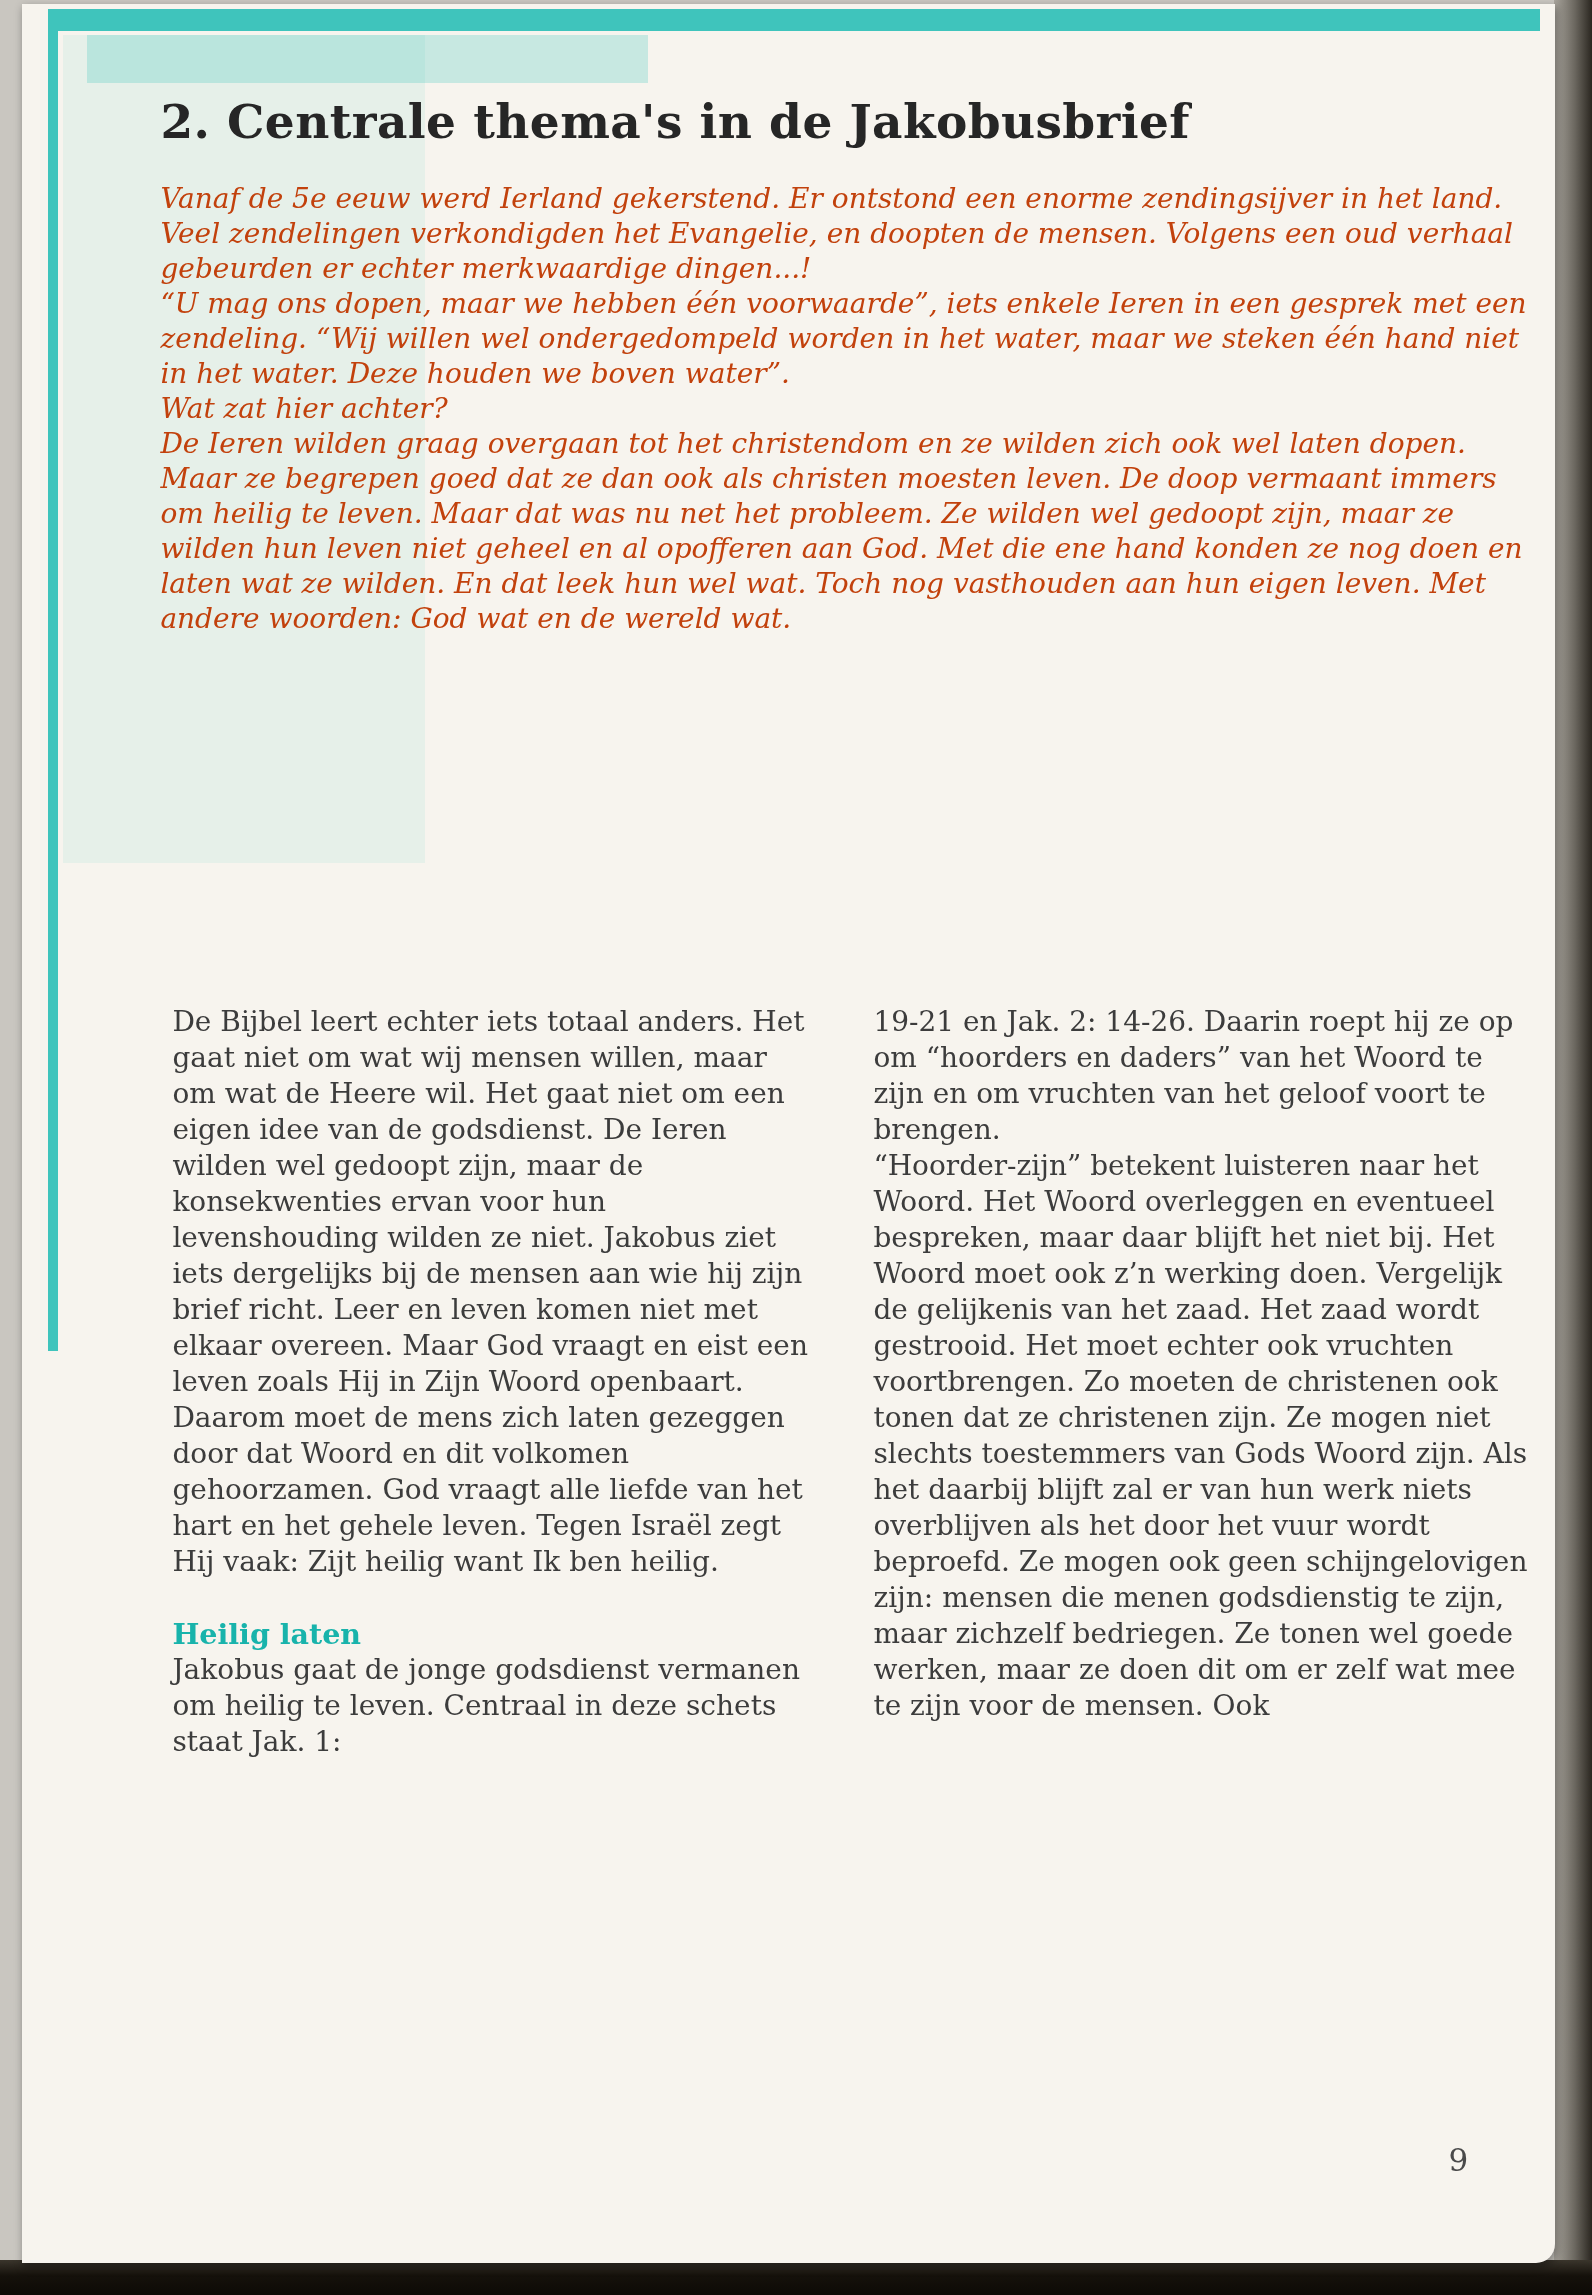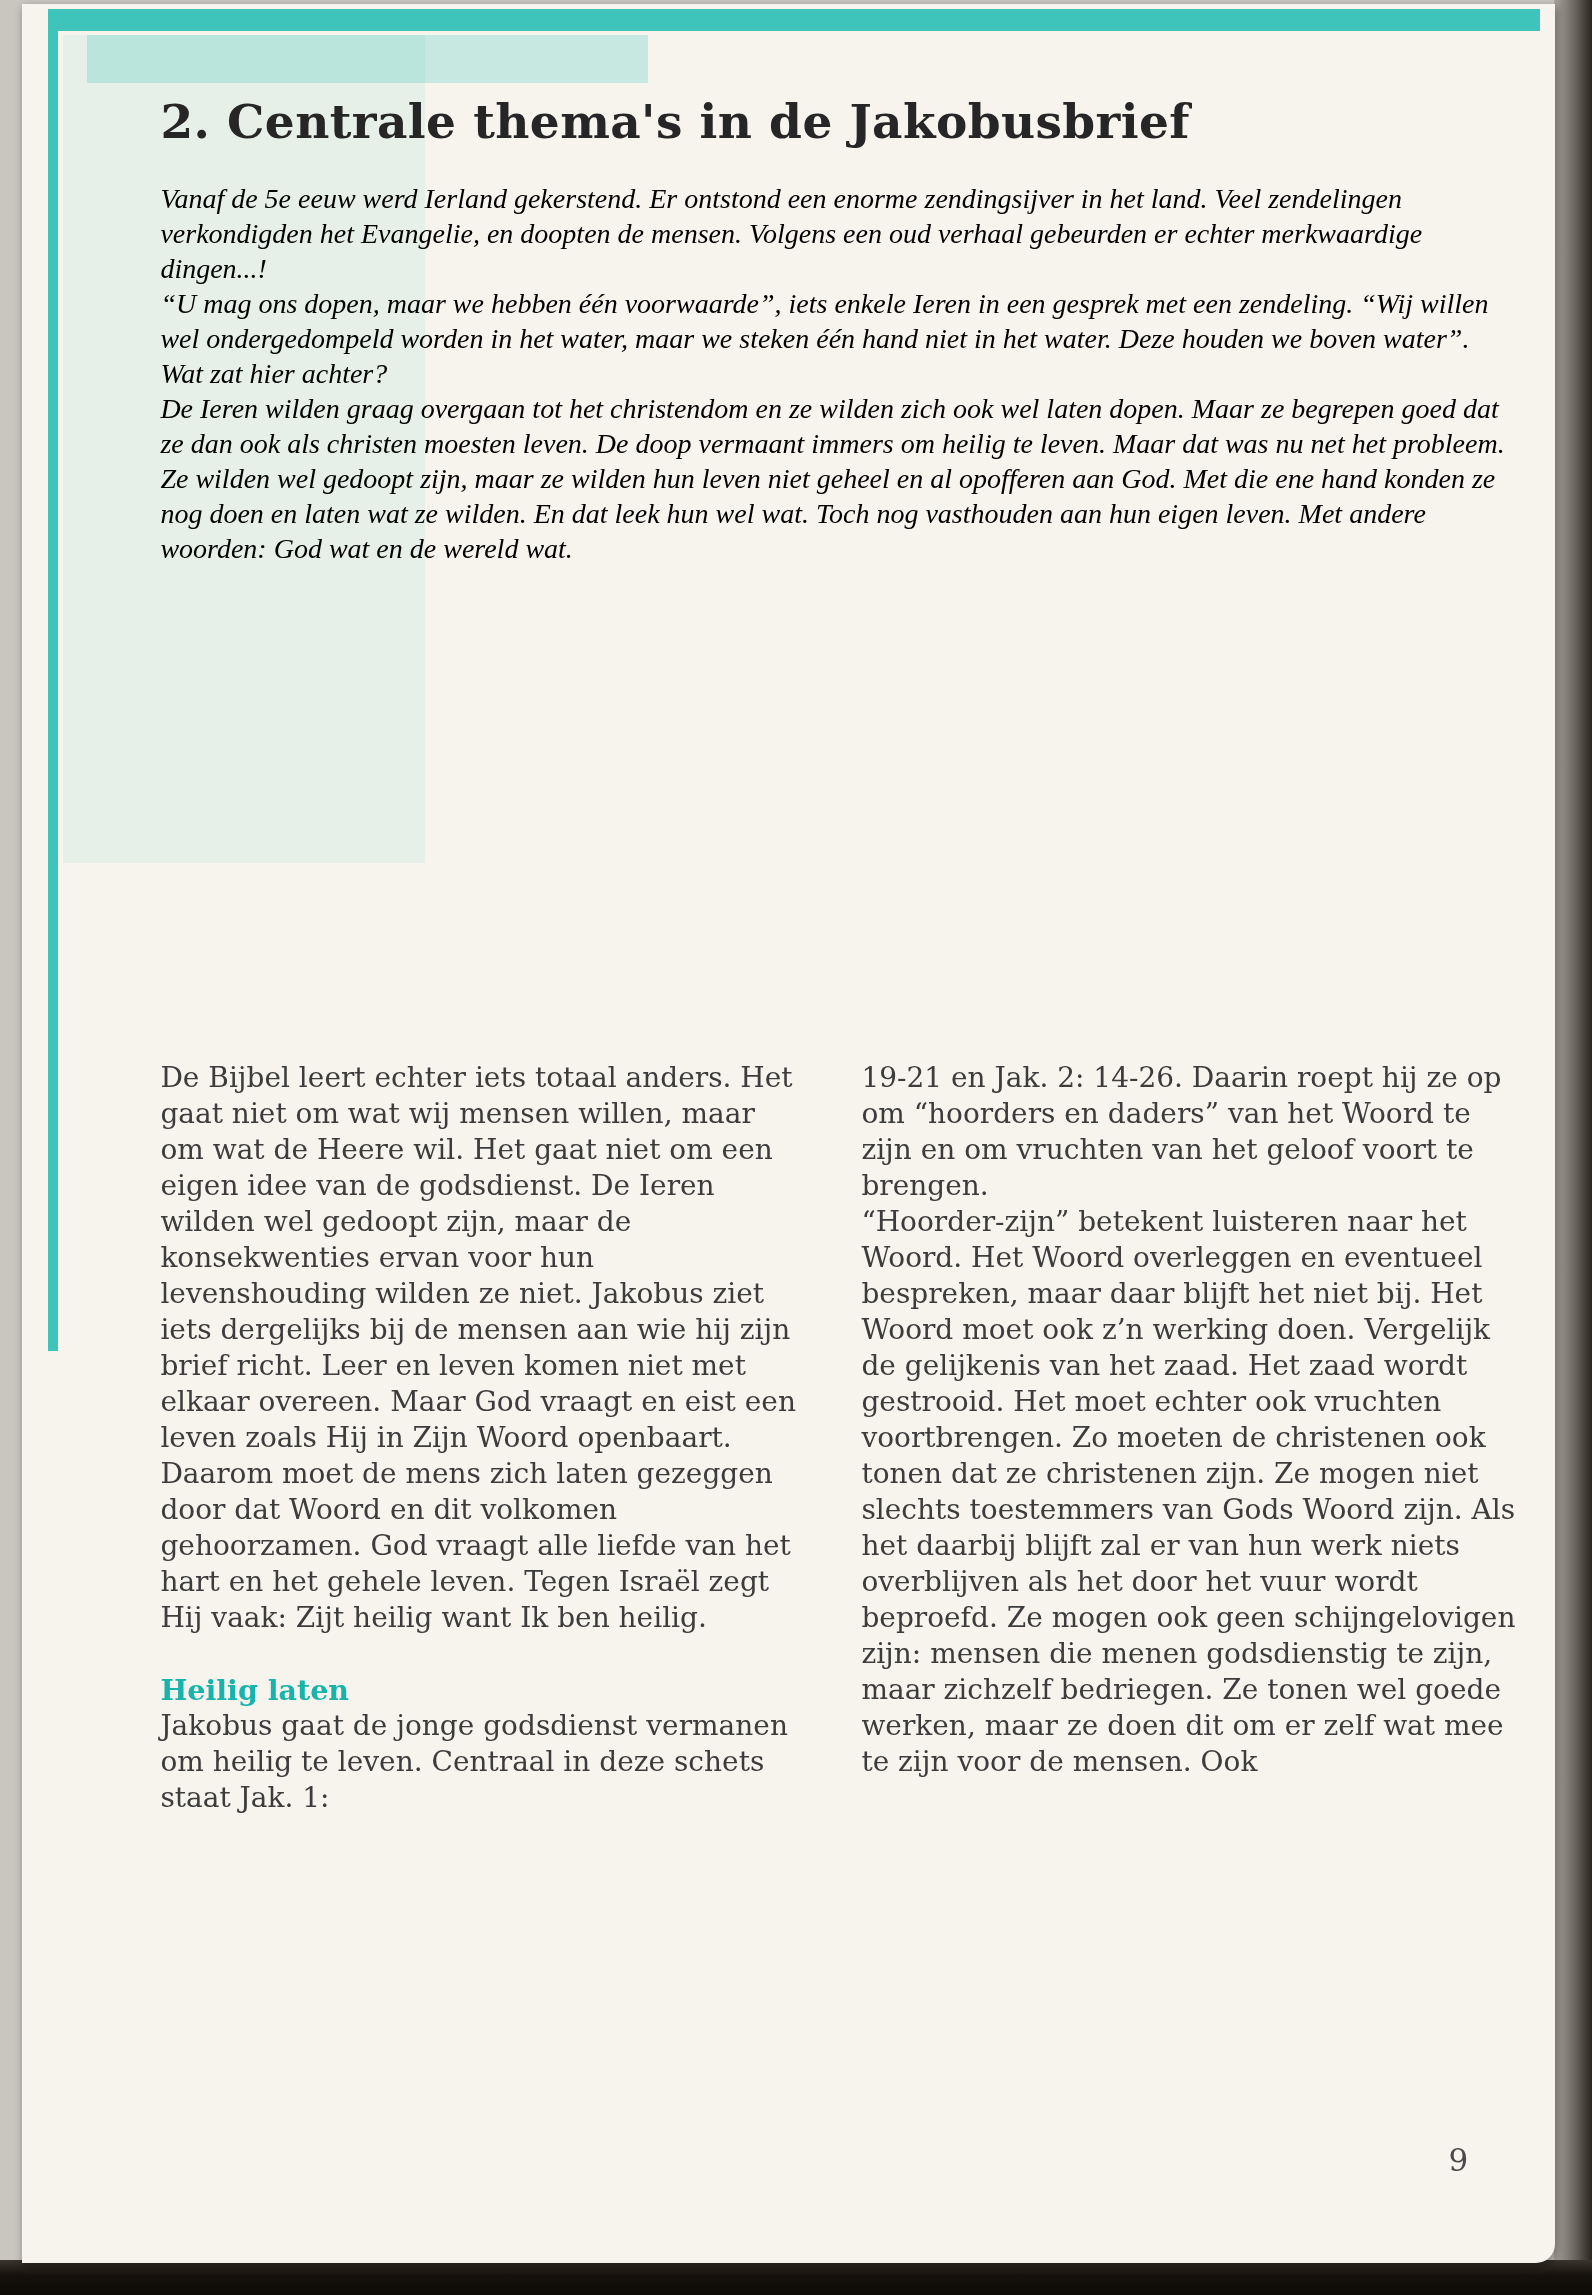--- a/index.html
+++ b/index.html
@@ -71,34 +71,34 @@
     letter-spacing: 0.4px;
   }
 
   .intro {
     position: absolute;
     left: 138px; top: 177px;
     width: 1368px;
     font-style: italic;
     font-size: 28px;
     line-height: 35px;
-    color: #000000;
-    font-family: Liberation Serif, serif;
+    color: #c2410c;
   }
   .intro p { margin: 0; }
 
   .columns {
     position: absolute;
-    left: 138px; top: 1056px;
+    left: 138px; top: 1000px;
     width: 1381px;
     display: flex;
     gap: 58px;
     font-size: 28px;
     line-height: 36px;
     color: #3c3c3c;
+    justify-content: center;
   }
   .col-left  { width: 643px; }
   .col-right { width: 656px; }
   .col-left p, .col-right p { margin: 0; }
 
   .subhead {
     margin-top: 36px !important;
     font-size: 28.5px;
     font-weight: bold;
     color: #18b3ab;

